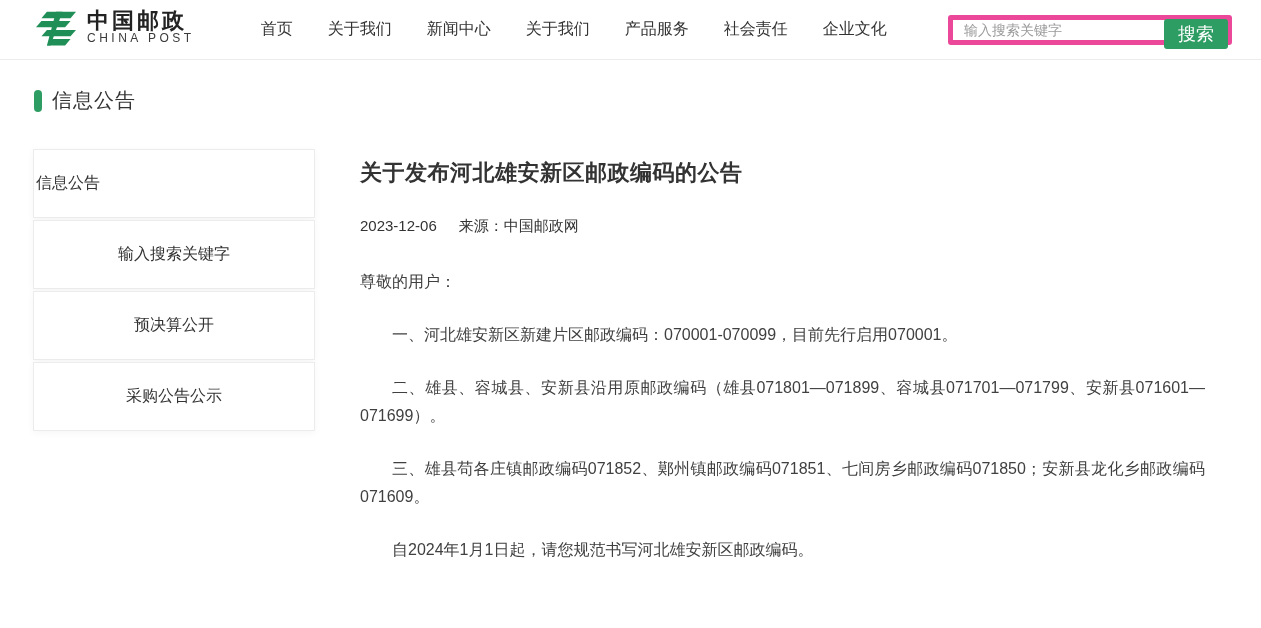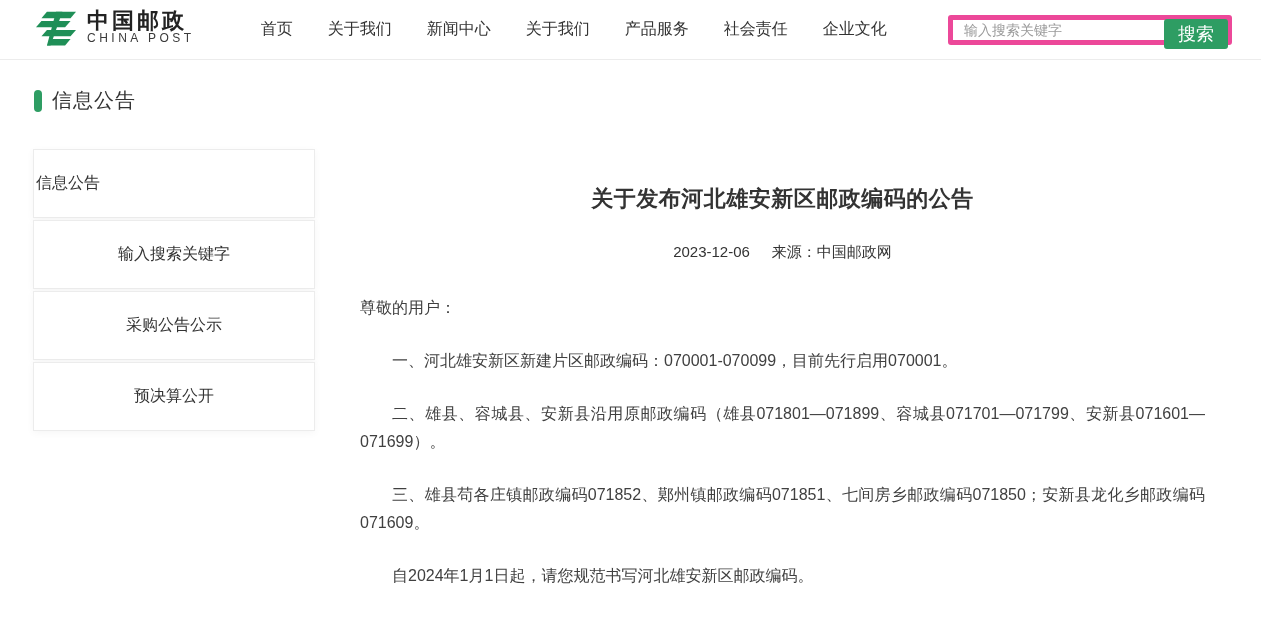--- a/index.html
+++ b/index.html
@@ -105,26 +105,26 @@
   }
 
   
   .article {
     flex: 1;
     margin-left: 45px;
     padding-right: 26px;
   }
   .article-title {
     font-size: 22px; font-weight: bold; color: #333;
-    text-align: center;
-    margin-top: 35px;
+    text-align: left;
+    margin-top: 9px;
     letter-spacing: 0.5px;
   }
   .article-meta {
-    text-align: center;
+    text-align: left;
     margin-top: 29px;
     font-size: 15px; color: #333;
   }
   .article-meta .date { margin-right: 22px; }
   .article-body p {
     font-size: 16px; color: #404040;
     line-height: 28px;
     margin-top: 25px;
     text-indent: 2em;
     text-align: justify;
@@ -167,22 +167,22 @@
 
 <div class="section-title-row">
   <span class="green-pill"></span>
   <h2 class="section-title">信息公告</h2>
 </div>
 
 <div class="layout">
   <aside class="sidebar">
     <div class="side-item first">信息公告</div>
     <div class="side-item">输入搜索关键字</div>
+    <div class="side-item">预决算公开</div>
     <div class="side-item">采购公告公示</div>
-    <div class="side-item">预决算公开</div>
   </aside>
 
   <main class="article">
     <h1 class="article-title">关于发布河北雄安新区邮政编码的公告</h1>
     <div class="article-meta">
       <span class="date">2023-12-06</span><span>来源：中国邮政网</span>
     </div>
     <div class="article-body">
       <p class="no-indent">尊敬的用户：</p>
       <p>一、河北雄安新区新建片区邮政编码：070001-070099，目前先行启用070001。</p>

